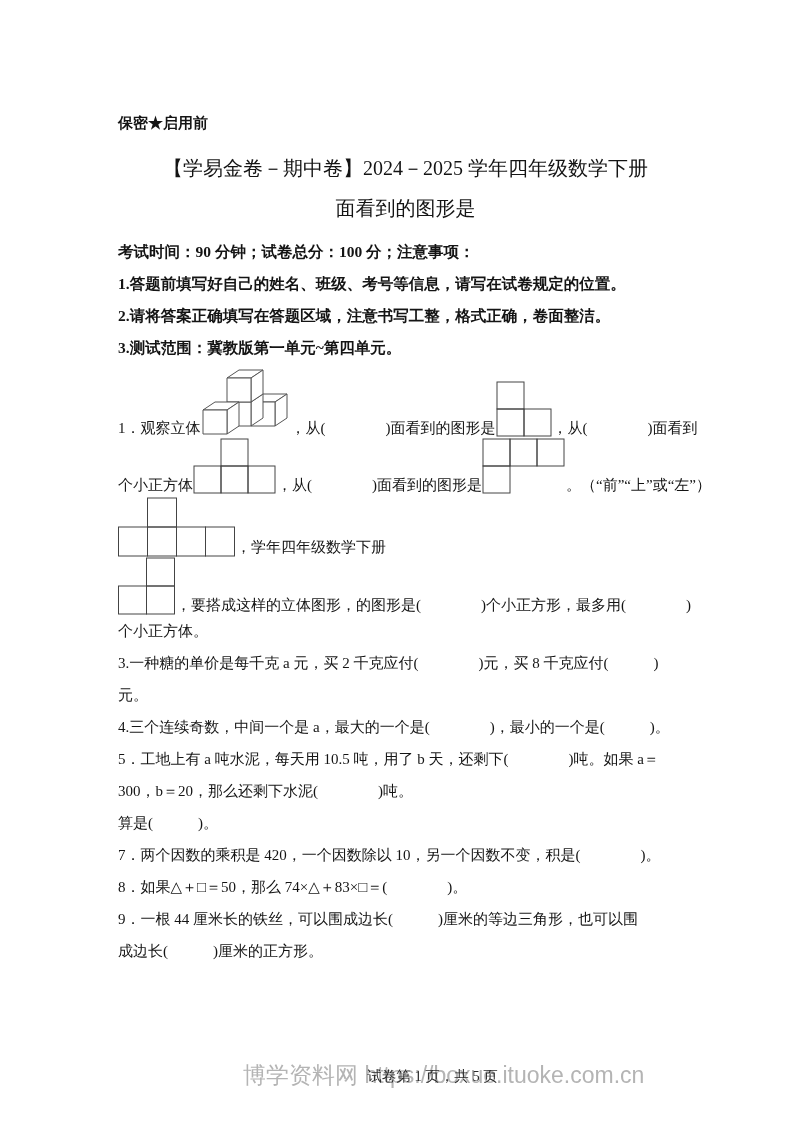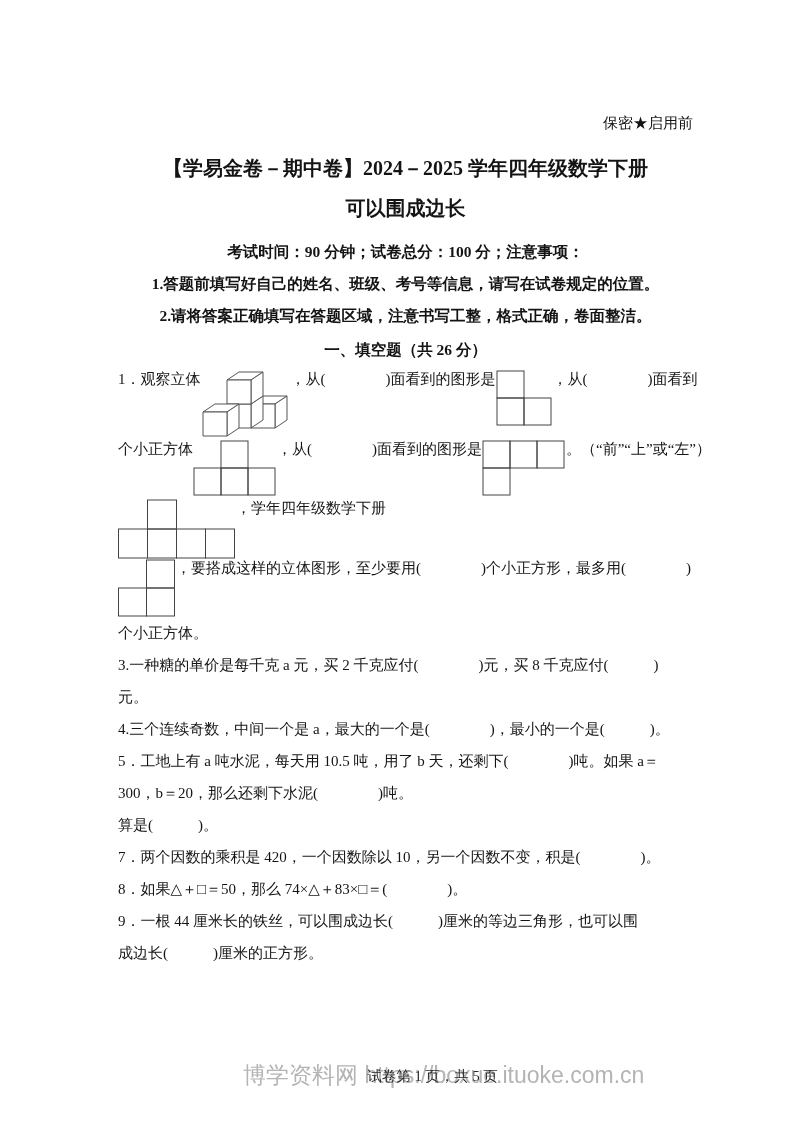--- a/index.html
+++ b/index.html
@@ -7,26 +7,26 @@
     position:relative;
     width:793px; height:1122px;
     margin:0 auto;
     background:#ffffff;
     font-family:"Liberation Serif","DejaVu Serif",serif;
     color:#141414;
     overflow:hidden;
   }
   .content { position:absolute; left:118px; top:112px; width:575px; }
 
-  .secrecy { font-size:15px; font-weight:normal; line-height:22px;text-align:right; }
-  .title-line { font-size:20px; font-weight:bold; text-align:center; line-height:40px; }
+  .secrecy { font-size:15px; font-weight:bold; line-height:22px; }
+  .title-line { font-size:20px; font-weight:normal; text-align:center; line-height:40px; }
   .title-block { margin-top:14px; margin-bottom:8px; }
-  .meta-line, .note-line, .section-heading { font-size:15.5px; font-weight:bold; line-height:32px;text-align:center; }
+  .meta-line, .note-line, .section-heading { font-size:15.5px; font-weight:bold; line-height:32px; }
   .q-text { font-size:15px; line-height:32px; }
-  .q-flex { display:flex; align-items:flex-start; white-space:nowrap; }
+  .q-flex { display:flex; align-items:flex-end; white-space:nowrap; }
   .q-flex .q-text { line-height:normal; }
   .fig { flex:0 0 auto; display:block; }
   .fig svg { display:block; }
   .mt2 { margin-top:2px; }
 
   .footer { position:absolute; left:0; top:1050px; width:793px; height:60px; }
   .watermark {
     position:absolute; left:243px; top:10px;
     font-family:"Liberation Sans","DejaVu Sans",sans-serif;
     font-size:23px; color:#b4b4b4; white-space:nowrap;
@@ -39,28 +39,28 @@
 </head>
 <body>
 
 <div class="page">
   <div class="content">
 
     <div class="secrecy">保密★启用前</div>
 
     <div class="title-block">
       <div class="title-line">【学易金卷－期中卷】2024－2025 学年四年级数学下册</div>
-      <div class="title-line">可以围成边长</div>
+      <div class="title-line">面看到的图形是</div>
     </div>
 
     <div class="meta-line">考试时间：90 分钟；试卷总分：100 分；注意事项：</div>
     <div class="note-line">1.答题前填写好自己的姓名、班级、考号等信息，请写在试卷规定的位置。</div>
     <div class="note-line">2.请将答案正确填写在答题区域，注意书写工整，格式正确，卷面整洁。</div>
+    <div class="note-line">3.测试范围：冀教版第一单元~第四单元。</div>
 
-    <div class="section-heading mt2">一、填空题（共 26 分）</div>
 
     <div class="q-flex" style="margin-top:4px;">
       <span class="q-text">1．观察立体</span>
       <span class="fig">
         <svg width="90" height="70" viewBox="0 0 90 70">
           <g fill="#ffffff" stroke="#555" stroke-width="1" stroke-linejoin="round">
 
             <path d="M50,34 l12,-8 h24 l-12,8 Z"></path>
               <path d="M74,34 l12,-8 v24 l-12,8 Z"></path>
               <rect x="50" y="34" width="24" height="24"></rect>
@@ -134,21 +134,21 @@
     <div class="q-flex">
       <span class="fig">
         <svg width="58" height="58" viewBox="0 0 58 58">
           <g fill="none" stroke="#444" stroke-width="1">
             <rect x="28.5" y="1" width="28" height="28"></rect>
             <rect x="0.5" y="29" width="28" height="28"></rect>
             <rect x="28.5" y="29" width="28" height="28"></rect>
           </g>
         </svg>
       </span>
-      <span class="q-text">，要搭成这样的立体图形，至少要用(　　　　)个小正方形，最多用(　　　　)</span>
+      <span class="q-text">，要搭成这样的立体图形，的图形是(　　　　)个小正方形，最多用(　　　　)</span>
     </div>
     <div class="q-text">个小正方体。</div>
 
     <div class="q-text">3.一种糖的单价是每千克 a 元，买 2 千克应付(　　　　)元，买 8 千克应付(　　　)</div>
     <div class="q-text">元。</div>
 
     <div class="q-text">4.三个连续奇数，中间一个是 a，最大的一个是(　　　　)，最小的一个是(　　　)。</div>
 
     <div class="q-text">5．工地上有 a 吨水泥，每天用 10.5 吨，用了 b 天，还剩下(　　　　)吨。如果 a＝</div>
     <div class="q-text">300，b＝20，那么还剩下水泥(　　　　)吨。</div>

